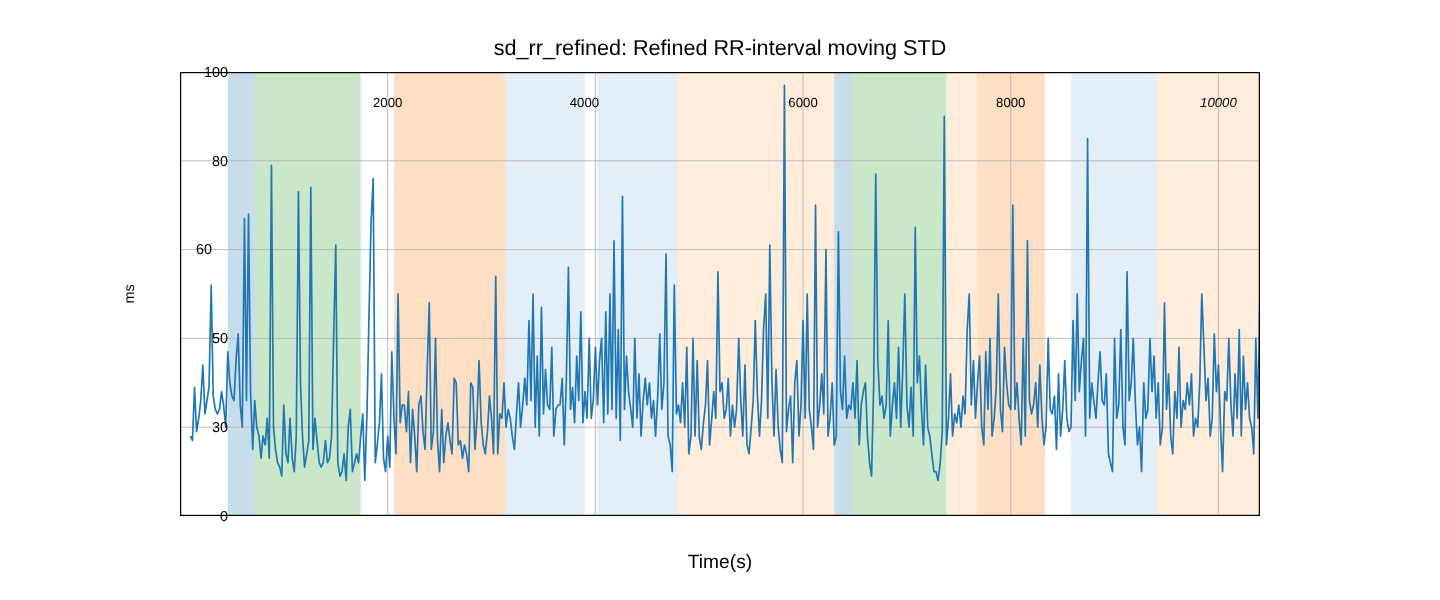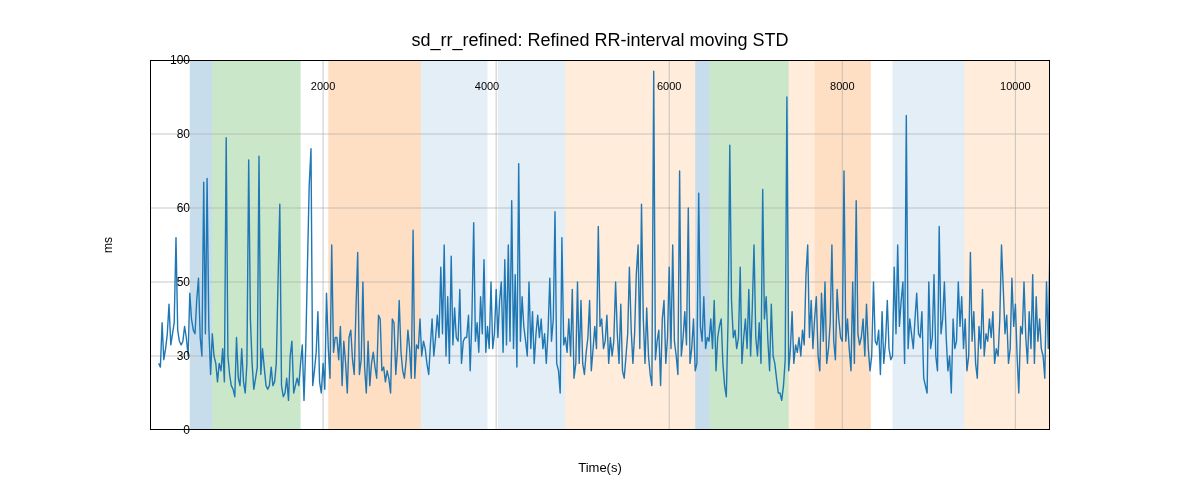--- a/index.html
+++ b/index.html
@@ -41,21 +41,21 @@
   .ylabel span {
     transform: rotate(-90deg);
     white-space: nowrap;
   }
   .xlabel {
     position: absolute;
     left: 150px;
     top: 460px;
     width: 900px;
     text-align: center;
-    font-size: 13px;
+    font-size: 16px;
     color: #000;
   }
   .tick-label-y {
     position: absolute;
     right: 100%;
     padding-right: 6px;
     font-size: 12px;
     color: #000;
     transform: translateY(-50%);
     text-align: right;
@@ -137,26 +137,26 @@
       </g>
     <g id="series-group">
         <path d="M8.7 303.4 L10.4 307.1 L12.1 262.7 L13.8 299.7 L15.6 288.6 L17.3 273.8 L19.0 244.2 L20.8 284.9 L22.5 273.8 L24.2 262.7 L26.0 177.6 L27.7 270.1 L29.4 281.2 L31.2 284.9 L32.9 281.2 L34.6 266.4 L36.3 277.5 L38.1 296.0 L39.8 233.1 L41.5 259.0 L43.3 270.1 L45.0 273.8 L46.7 240.5 L48.5 218.3 L50.2 277.5 L51.9 296.0 L53.7 122.1 L55.4 273.8 L57.1 118.4 L58.8 266.4 L60.6 314.5 L62.3 273.8 L64.0 296.0 L65.8 303.4 L67.5 321.9 L69.2 303.4 L71.0 310.8 L72.7 288.6 L74.4 321.9 L76.2 77.7 L77.9 296.0 L79.6 314.5 L81.3 325.6 L83.1 329.3 L84.8 336.7 L86.5 277.5 L88.3 318.2 L90.0 325.6 L91.7 288.6 L93.5 321.9 L95.2 333.0 L96.9 303.4 L98.7 99.9 L100.4 259.0 L102.1 303.4 L103.8 329.3 L105.6 318.2 L107.3 307.1 L109.0 96.2 L110.8 314.5 L112.5 288.6 L114.2 307.1 L116.0 325.6 L117.7 329.3 L119.4 325.6 L121.2 307.1 L122.9 325.6 L124.6 321.9 L126.3 303.4 L128.1 218.3 L129.8 144.3 L131.5 325.6 L133.3 336.7 L135.0 333.0 L136.7 318.2 L138.5 340.4 L140.2 296.0 L141.9 281.2 L143.7 333.0 L145.4 325.6 L147.1 318.2 L148.8 325.6 L150.6 303.4 L152.3 284.9 L154.0 340.4 L155.8 284.9 L157.5 203.5 L159.2 125.8 L161.0 88.8 L162.7 325.6 L164.4 310.8 L166.2 292.3 L167.9 251.6 L169.6 321.9 L171.3 333.0 L173.1 303.4 L174.8 329.3 L176.5 233.1 L178.3 288.6 L180.0 318.2 L181.7 185.0 L183.5 292.3 L185.2 277.5 L186.9 277.5 L188.7 299.7 L190.4 266.4 L192.1 325.6 L193.8 281.2 L195.6 303.4 L197.3 333.0 L199.0 277.5 L200.8 270.1 L202.5 299.7 L204.2 314.5 L206.0 247.9 L207.7 192.4 L209.4 314.5 L211.2 299.7 L212.9 222.0 L214.6 307.1 L216.3 333.0 L218.1 281.2 L219.8 325.6 L221.5 303.4 L223.3 292.3 L225.0 307.1 L226.7 318.2 L228.5 255.3 L230.2 259.0 L231.9 310.8 L233.7 307.1 L235.4 321.9 L237.1 310.8 L238.8 318.2 L240.6 333.0 L242.3 259.0 L244.0 262.7 L245.8 314.5 L247.5 288.6 L249.2 240.5 L251.0 292.3 L252.7 310.8 L254.4 318.2 L256.2 299.7 L257.9 270.1 L259.6 288.6 L261.3 318.2 L263.1 170.2 L264.8 318.2 L266.5 284.9 L268.3 288.6 L270.0 259.0 L271.7 296.0 L273.5 281.2 L275.2 288.6 L276.9 303.4 L278.7 314.5 L280.4 284.9 L282.1 259.0 L283.8 296.0 L285.6 277.5 L287.3 255.3 L289.0 277.5 L290.8 207.2 L292.5 273.8 L294.2 185.0 L296.0 296.0 L297.7 236.8 L299.4 303.4 L301.2 196.1 L302.9 284.9 L304.6 247.9 L306.3 277.5 L308.1 281.2 L309.8 229.4 L311.5 303.4 L313.3 281.2 L315.0 277.5 L316.7 277.5 L318.5 255.3 L320.2 310.8 L321.9 259.0 L323.7 162.8 L325.4 281.2 L327.1 262.7 L328.8 292.3 L330.6 236.8 L332.3 273.8 L334.0 199.8 L335.8 292.3 L337.5 266.4 L339.2 288.6 L341.0 222.0 L342.7 288.6 L344.4 273.8 L346.2 229.4 L347.9 277.5 L349.6 240.5 L351.3 222.0 L353.1 292.3 L354.8 199.8 L356.5 284.9 L358.3 185.0 L360.0 281.2 L361.7 140.6 L363.5 288.6 L365.2 214.6 L366.9 307.1 L368.7 103.6 L370.4 281.2 L372.1 236.8 L373.8 266.4 L375.6 281.2 L377.3 296.0 L379.0 222.0 L380.8 288.6 L382.5 251.6 L384.2 303.4 L386.0 273.8 L387.7 255.3 L389.4 277.5 L391.2 259.0 L392.9 288.6 L394.6 273.8 L396.3 303.4 L398.1 270.1 L399.8 218.3 L401.5 281.2 L403.3 259.0 L405.0 151.7 L406.7 303.4 L408.5 310.8 L410.2 333.0 L411.9 177.6 L413.7 284.9 L415.4 277.5 L417.1 292.3 L418.8 259.0 L420.6 296.0 L422.3 229.4 L424.0 318.2 L425.8 303.4 L427.5 222.0 L429.2 303.4 L431.0 240.5 L432.7 303.4 L434.4 314.5 L436.2 292.3 L437.9 277.5 L439.6 240.5 L441.3 310.8 L443.1 288.6 L444.8 266.4 L446.5 288.6 L448.3 166.5 L450.0 266.4 L451.7 259.0 L453.5 288.6 L455.2 281.2 L456.9 255.3 L458.7 303.4 L460.4 277.5 L462.1 296.0 L463.8 281.2 L465.6 222.0 L467.3 273.8 L469.0 303.4 L470.8 244.2 L472.5 310.8 L474.2 318.2 L476.0 296.0 L477.7 273.8 L479.4 207.2 L481.2 270.1 L482.9 303.4 L484.6 273.8 L486.3 214.6 L488.1 185.0 L489.8 288.6 L491.5 144.3 L493.3 259.0 L495.0 303.4 L496.7 247.9 L498.5 296.0 L500.2 314.5 L501.9 325.6 L503.7 11.1 L505.4 299.7 L507.1 281.2 L508.8 270.1 L510.6 325.6 L512.3 259.0 L514.0 240.5 L515.8 303.4 L517.5 277.5 L519.2 207.2 L521.0 288.6 L522.7 185.0 L524.4 281.2 L526.2 296.0 L527.9 314.5 L529.6 111.0 L531.3 296.0 L533.1 277.5 L534.8 251.6 L536.5 284.9 L538.3 148.0 L540.0 303.4 L541.7 288.6 L543.5 259.0 L545.2 310.8 L546.9 303.4 L548.7 133.2 L550.4 266.4 L552.1 281.2 L553.8 236.8 L555.6 288.6 L557.3 277.5 L559.0 281.2 L560.8 259.0 L562.5 288.6 L564.2 240.5 L566.0 310.8 L567.7 277.5 L569.4 266.4 L571.2 259.0 L572.9 303.4 L574.6 325.6 L576.3 336.7 L578.1 259.0 L579.8 85.1 L581.5 240.5 L583.3 277.5 L585.0 270.1 L586.7 288.6 L588.5 277.5 L590.2 207.2 L591.9 303.4 L593.7 277.5 L595.4 259.0 L597.1 288.6 L598.8 229.4 L600.6 296.0 L602.3 247.9 L604.0 185.0 L605.8 277.5 L607.5 296.0 L609.2 262.7 L611.0 303.4 L612.7 129.5 L614.4 259.0 L616.2 236.8 L617.9 281.2 L619.6 310.8 L621.3 244.2 L623.1 296.0 L624.8 303.4 L626.5 318.2 L628.3 333.0 L630.0 333.0 L631.7 340.4 L633.5 325.6 L635.2 299.7 L636.9 37.0 L638.7 310.8 L640.4 288.6 L642.1 251.6 L643.8 303.4 L645.6 284.9 L647.3 292.3 L649.0 277.5 L650.8 296.0 L652.5 270.1 L654.2 284.9 L656.0 214.6 L657.7 185.0 L659.4 277.5 L661.2 240.5 L662.9 288.6 L664.6 259.0 L666.3 236.8 L668.1 296.0 L669.8 310.8 L671.5 233.1 L673.3 281.2 L675.0 222.0 L676.7 303.4 L678.5 288.6 L680.2 262.7 L681.9 185.0 L683.7 281.2 L685.4 299.7 L687.1 229.4 L688.8 259.0 L690.6 277.5 L692.3 281.2 L694.0 111.0 L695.8 281.2 L697.5 259.0 L699.2 288.6 L701.0 310.8 L702.7 222.0 L704.4 303.4 L706.2 140.6 L707.9 273.8 L709.6 284.9 L711.3 277.5 L713.1 259.0 L714.8 296.0 L716.5 244.2 L718.3 288.6 L720.0 310.8 L721.7 296.0 L723.5 222.0 L725.2 281.2 L726.9 284.9 L728.7 270.1 L730.4 314.5 L732.1 251.6 L733.8 303.4 L735.6 281.2 L737.3 240.5 L739.0 288.6 L740.8 299.7 L742.5 296.0 L744.2 207.2 L746.0 273.8 L747.7 185.0 L749.4 266.4 L751.2 240.5 L752.9 222.0 L754.6 303.4 L756.3 55.5 L758.1 288.6 L759.8 259.0 L761.5 273.8 L763.3 288.6 L765.0 259.0 L766.7 233.1 L768.5 273.8 L770.2 277.5 L771.9 251.6 L773.7 318.2 L775.4 325.6 L777.1 333.0 L778.8 222.0 L780.6 288.6 L782.3 277.5 L784.0 214.6 L785.8 296.0 L787.5 310.8 L789.2 166.5 L791.0 273.8 L792.7 259.0 L794.4 222.0 L796.2 277.5 L797.9 310.8 L799.6 296.0 L801.3 333.0 L803.1 259.0 L804.8 288.6 L806.5 281.2 L808.3 222.0 L810.0 266.4 L811.7 236.8 L813.5 288.6 L815.2 259.0 L816.9 310.8 L818.7 296.0 L820.4 192.4 L822.1 281.2 L823.8 251.6 L825.6 303.4 L827.3 318.2 L829.0 266.4 L830.8 288.6 L832.5 229.4 L834.2 296.0 L836.0 273.8 L837.7 281.2 L839.4 259.0 L841.2 277.5 L842.9 251.6 L844.6 303.4 L846.3 288.6 L848.1 296.0 L849.8 259.0 L851.5 185.0 L853.3 229.4 L855.0 273.8 L856.7 255.3 L858.5 303.4 L860.2 288.6 L861.9 218.3 L863.7 266.4 L865.4 244.2 L867.1 296.0 L868.8 333.0 L870.6 266.4 L872.3 273.8 L874.0 222.0 L875.8 277.5 L877.5 303.4 L879.2 251.6 L881.0 288.6 L882.7 214.6 L884.4 303.4 L886.2 236.8 L887.9 281.2 L889.6 259.0 L891.3 288.6 L893.1 296.0 L894.8 318.2 L896.5 222.0 L898.3 288.6 L900.0 177.6 " class="dataline"></path>
       </g>
     <rect class="spine" x="0.5" y="0.5" width="899" height="369"></rect>
   </svg>
   <div id="yticks-container">
       <div class="tick-label-y" style="left: 0px; top: 370px;">0</div>
       <div class="tick-label-y" style="left: 0px; top: 296px;">30</div>
       <div class="tick-label-y" style="left: 0px; top: 222px;">50</div>
-      <div class="tick-label-y" style="left: 0px; top: 148px;">60</div>
+      <div class="tick-label-y" style="left: 0px; top: 148px; text-align: center;">60</div>
       <div class="tick-label-y" style="left: 0px; top: 74px;">80</div>
       <div class="tick-label-y" style="left: 0px; top: 0px;">100</div>
     </div>
   <div id="xticks-container">
       <div class="tick-label-x" style="left: 173.077px; top: 0px;">2000</div>
       <div class="tick-label-x" style="left: 337px; top: 0px;">4000</div>
       <div class="tick-label-x" style="left: 519.231px; top: 0px;">6000</div>
       <div class="tick-label-x" style="left: 692.308px; top: 0px;">8000</div>
-      <div class="tick-label-x" style="left: 865.385px; top: 0px;">10000</div>
+      <div class="tick-label-x" style="left: 865.385px; top: 0px; font-style: italic;">10000</div>
     </div>
 </div>
 
 <div class="xlabel">Time(s)</div>
 
 </body></html>

